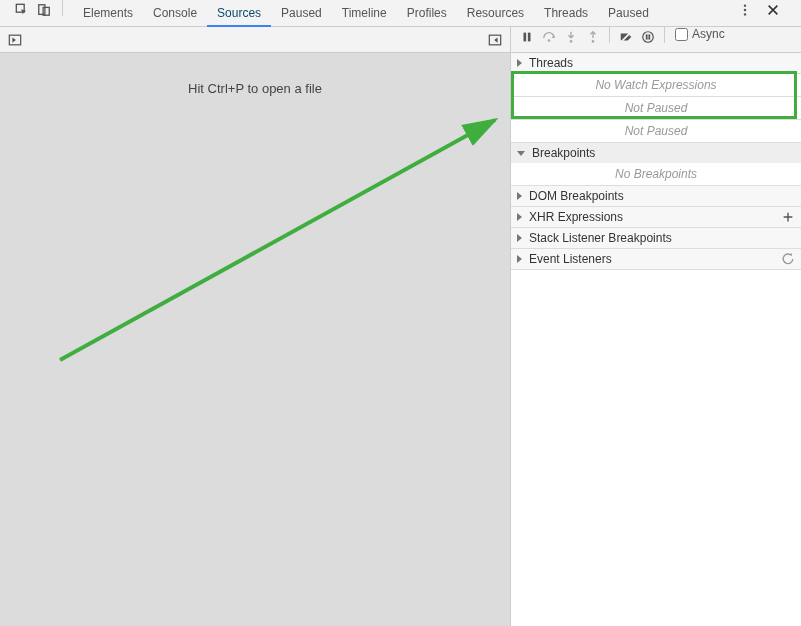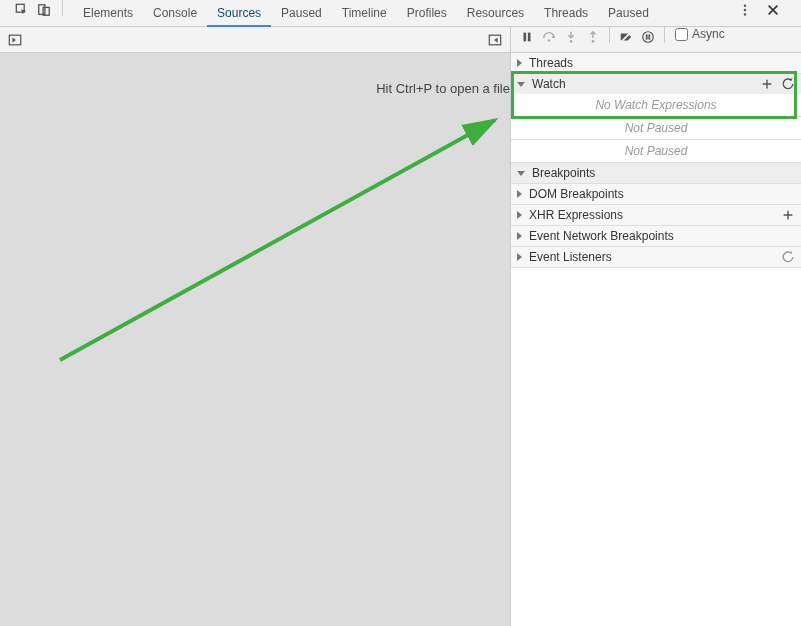--- a/index.html
+++ b/index.html
@@ -80,21 +80,21 @@
   }
   .editor-area {
     flex: 1;
     background: #dcdcdc;
     position: relative;
   }
   .editor-hint {
     position: absolute;
     top: 28px;
     width: 100%;
-    text-align: right;
+    text-align: center;
     color: #444;
     font-size: 13px;
   }
 
   .rightpane {
     flex: 1;
     display: flex;
     flex-direction: column;
     background: #fff;
   }
@@ -298,53 +298,38 @@
     </div>
 
     <div class="section">
       <div class="section-header light">
         <span class="tri right"></span>
         <span>Threads</span>
       </div>
     </div>
 
     <div class="section">
-      <div class="section-header">
-        <span class="tri down"></span>
-        <span>Watch</span>
-        <span class="spacer"></span>
-        <span class="hdr-icon">
-          <svg class="ico" viewBox="0 0 16 16" stroke="#555" stroke-width="1.6">
-              <path d="M8 3 V13 M3 8 H13"></path>
-            </svg>
-        </span>
-        <span class="hdr-icon">
-          <svg class="ico" viewBox="0 0 16 16" fill="none" stroke="#555" stroke-width="1.6">
-              <path d="M12 4 A5.5 5.5 0 1 0 13.5 8"></path>
-              <path d="M13 1 L12 4 L9 3" fill="#555" stroke="none"></path>
-            </svg>
-        </span>
-      </div>
       <div class="section-body">No Watch Expressions</div>
     </div>
 
     <div class="section">
       <div class="section-body">Not Paused</div>
     </div>
 
     <div class="section">
       <div class="section-body">Not Paused</div>
     </div>
 
 
     <div class="section">
       <div class="section-header">
         <span class="tri down"></span>
         <span>Breakpoints</span>
       </div>
+      <div class="section-body">No Breakpoints</div>
     </div>
 
     <div class="section">
       <div class="section-header light">
         <span class="tri right"></span>
         <span>DOM Breakpoints</span>
       </div>
     </div>
 
     <div class="section">
@@ -356,21 +341,21 @@
           <svg class="ico" viewBox="0 0 16 16" stroke="#555" stroke-width="1.6">
               <path d="M8 3 V13 M3 8 H13"></path>
             </svg>
         </span>
       </div>
     </div>
 
     <div class="section">
       <div class="section-header light">
         <span class="tri right"></span>
-        <span>Event Network Breakpoints</span>
+        <span>Stack Listener Breakpoints</span>
       </div>
     </div>
 
     <div class="section">
       <div class="section-header light">
         <span class="tri right"></span>
         <span>Event Listeners</span>
         <span class="spacer"></span>
         <span class="hdr-icon">
           <svg class="ico" viewBox="0 0 16 16" fill="none" stroke="#999" stroke-width="1.6">

